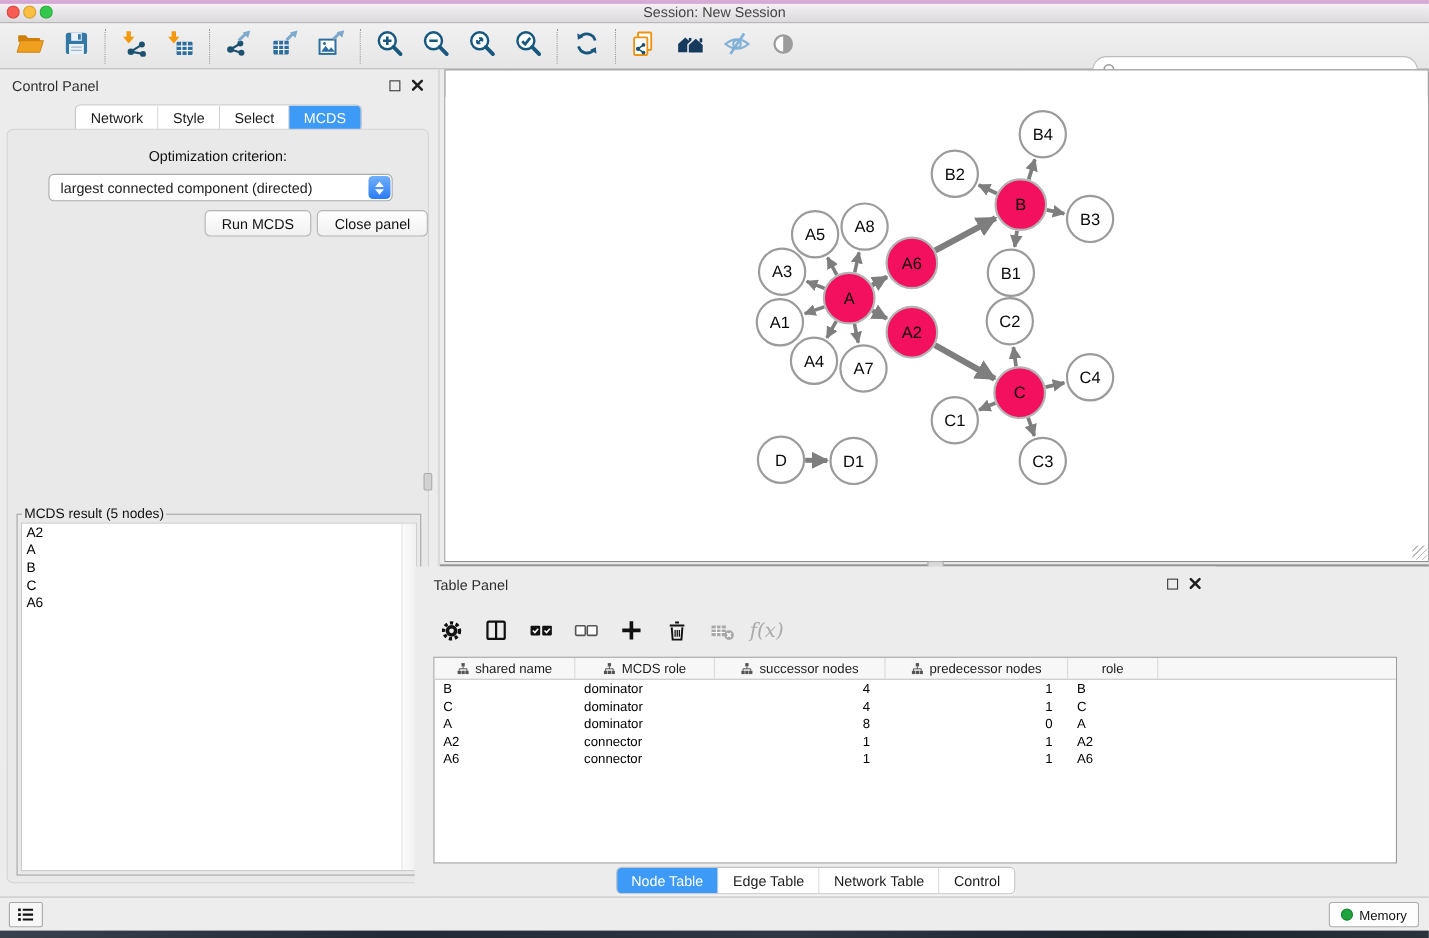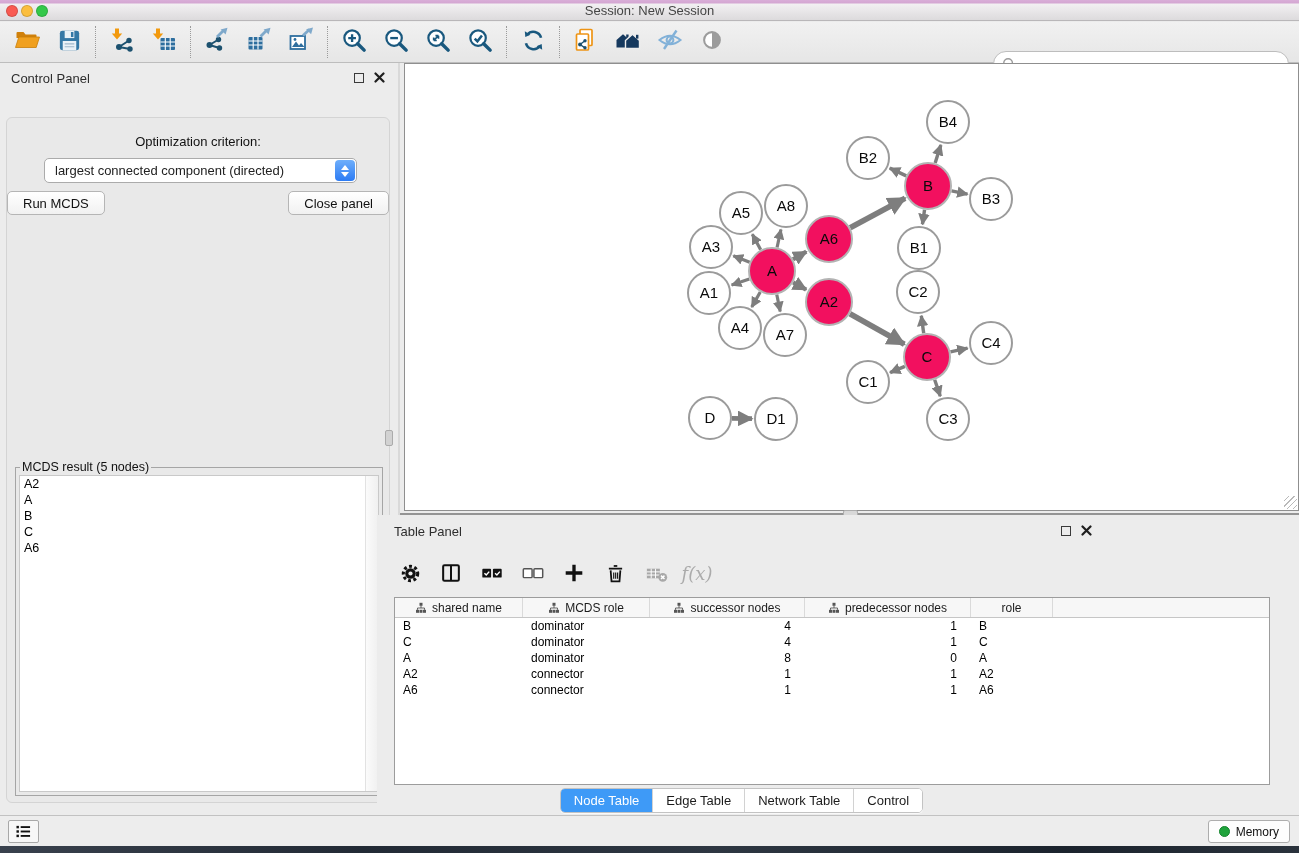--- a/index.html
+++ b/index.html
@@ -38,21 +38,21 @@
   .cp-body { left:6px; top:54px; width:384px; height:686px; background:#E9E9E9; border:1px solid #D4D4D4; border-radius:6px; }
   .opt-label { width:100%; text-align:center; top:16px; font-size:13px; color:#111; }
   .dropdown { left:37px; top:40px; width:313px; height:25px; background:#fff; border:1px solid #ABABAB; border-radius:5px; font-size:13px; }
   .dropdown .dd-text { position:absolute; left:10px; top:4px; white-space:nowrap; }
   .dd-stepper { position:absolute; right:1px; top:1px; width:20px; height:21px; border-radius:4px;
     background:linear-gradient(#6FAFFB,#2C7BF4); display:flex; flex-direction:column; align-items:center; justify-content:center; gap:2px; }
   .dd-stepper i { width:0; height:0; border-left:4px solid transparent; border-right:4px solid transparent; }
   .dd-stepper .up { border-bottom:5px solid #fff; } .dd-stepper .dn { border-top:5px solid #fff; }
   .btn { height:24px; background:linear-gradient(#FFFFFF,#F1F1F1); border:1px solid #B5B5B5; border-radius:5px;
     font-size:13px; padding:0 15px; color:#111; font-family:"Liberation Sans",sans-serif; }
-  .btn-row { left:0; top:73px; width:100%; display:flex; justify-content:space-between; gap:20px; }
+  .btn-row { left:0; top:73px; width:100%; display:flex; justify-content:flex-end; gap:5px; }
   fieldset.result { position:absolute; left:8px; top:342px; width:368px; height:336px; border:1px solid #A5A5A5; padding:0; background:#E9E9E9; }
   fieldset.result legend { font-size:12.5px; margin-left:4px; padding:0 2px; color:#111; }
   .result-list { position:absolute; left:3px; right:3px; top:1px; bottom:3px; background:#fff; border:1px solid #C9C9C9; overflow:hidden; }
   .result-item { font-size:12.5px; line-height:16px; padding-left:4px; color:#000; }
   .vtrack { position:absolute; right:0; top:0; bottom:0; width:13px; background:linear-gradient(90deg,#FBFBFB,#F0F0F0); border-left:1px solid #E2E2E2; }
 
   
   .vsplit { left:398px; top:63px; width:2px; height:752px; background:#D9D9D9; }
   .vsplit-handle { left:385px; top:430px; width:8px; height:16px; background:#D2D2D2; border:1px solid #ABABAB; border-radius:2px; }
   .hsplit { left:400px; top:513px; width:899px; height:2px; background:#949494; }
@@ -249,20 +249,26 @@
 </div>
 
 <div class="abs control-panel">
   <div class="abs cp-title">Control Panel</div>
   <div class="winicons" style="right:12px">
     <span class="float-ico"></span>
     <svg width="11" height="11" viewBox="0 0 11 11">
         <path d="M1.5 1.5 L9.5 9.5 M9.5 1.5 L1.5 9.5" stroke="#1E1E1E" stroke-width="2.2" stroke-linecap="round"></path>
       </svg>
   </div>
+  <div class="abs cp-tabs-row"><span class="seg" id="cp-tabs">
+        <span class="seg-tab">Network</span>
+        <span class="seg-tab">Style</span>
+        <span class="seg-tab">Select</span>
+        <span class="seg-tab active">MCDS</span>
+      </span></div>
   <div class="abs cp-body">
     <div class="abs opt-label">Optimization criterion:</div>
     <div class="abs dropdown">
       <span class="dd-text">largest connected component (directed)</span>
       <span class="dd-stepper">
           <i class="up"></i>
           <i class="dn"></i>
         </span>
     </div>
     <div class="abs btn-row">

